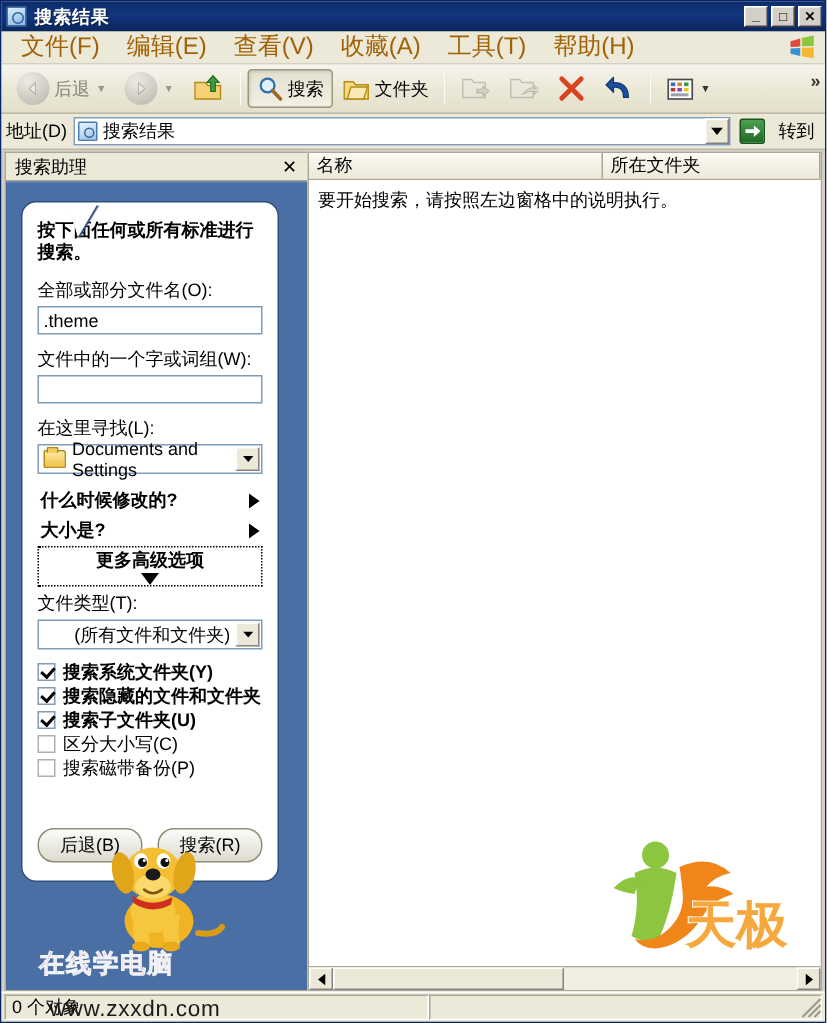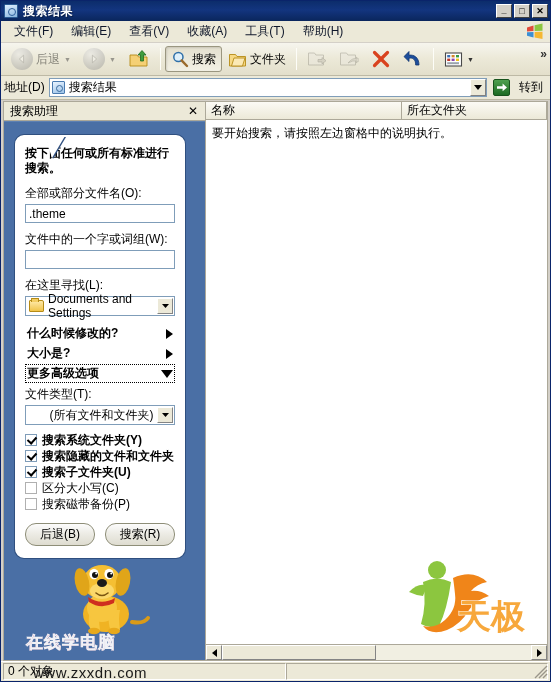--- a/index.html
+++ b/index.html
@@ -66,21 +66,21 @@
   .win-btn.min span { align-items:flex-end; padding-bottom:2px; }
 
   
   .menubar {
     height:22px; background:#ece9d8;
     border-bottom:1px solid #d4d0c8;
     display:flex; align-items:center;
     padding-left:4px; flex:0 0 auto; position:relative;
   }
   .menu-item {
-    padding:2px 9px; font-size:12px; color:#0f172a; cursor:default;
+    padding:2px 9px; font-size:16px; color:#a16207; cursor:default;
     white-space:nowrap;
   }
   .win-flag {
     position:absolute; right:5px; top:2px;
     width:20px; height:17px;
   }
 
   
   .toolbar {
     height:33px;
@@ -254,21 +254,21 @@
     content:""; position:absolute; left:1px; top:-3px;
     width:6px; height:3px; background:#f3cd63;
     border:1px solid #b58b16; border-bottom:none;
     border-radius:1px 1px 0 0;
   }
   .adv-row {
     display:flex; align-items:center; justify-content:space-between;
     font-size:12px; font-weight:bold; color:#000;
     cursor:pointer; padding:1px 2px; margin-bottom:1px;
   }
-  .adv-row.focused { border:1px dotted #000; padding:0 1px; }
+  .adv-row.focused { border:1px dotted #000; padding:0 1px;flex-direction:column; }
   .tri-right {
     width:0;height:0;border-top:5px solid transparent;
     border-bottom:5px solid transparent;border-left:7px solid #000;
   }
   .tri-down {
     width:0;height:0;border-left:6px solid transparent;
     border-right:6px solid transparent;border-top:8px solid #000;
   }
   .sel-center { justify-content:center; }
   .chk-row {
@@ -291,21 +291,21 @@
   .chk-label.bold { font-weight:bold; }
   .btn-row {
     display:flex; gap:10px; margin-top:12px; justify-content:center;
   }
   .xp-btn {
     flex:1 1 0; height:23px;
     background: linear-gradient(180deg,#fcfcfc 0%,#ecebe4 48%,#dedcd0 100%);
     border:1px solid #8e8e78; border-radius:11px;
     font-family:"Liberation Sans",sans-serif; font-size:12px;
     color:#000; cursor:pointer;
-    display:flex; align-items:center; justify-content:center;
+    display:flex; align-items:center; justify-content:center;margin-top:21px;
   }
 
   
   .dog-wrap {
     position:absolute; left:56px; bottom:20px;
     width:96px; height:88px;
   }
   .wm-zxx {
     position:absolute; left:22px; bottom:6px;
     font-size:17px; font-weight:bold;

